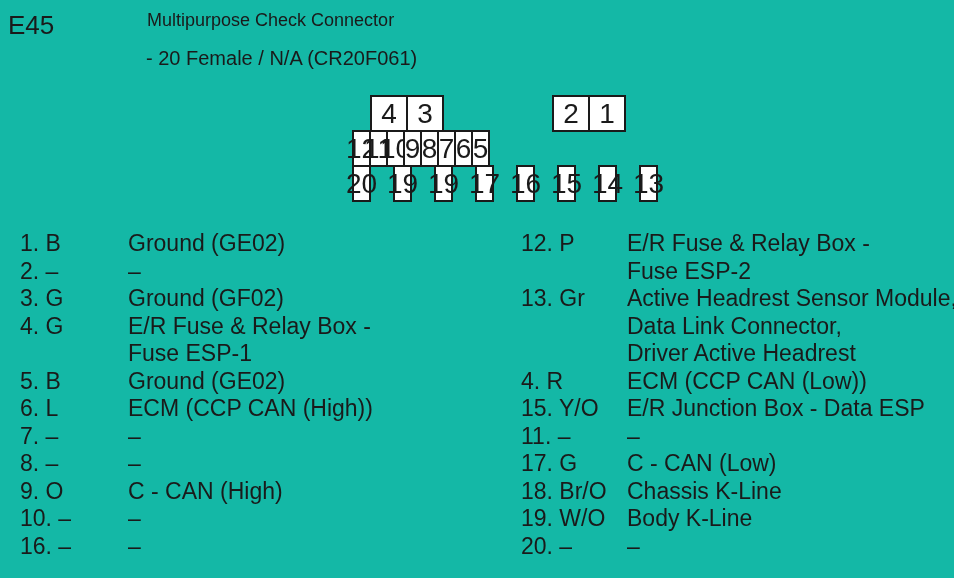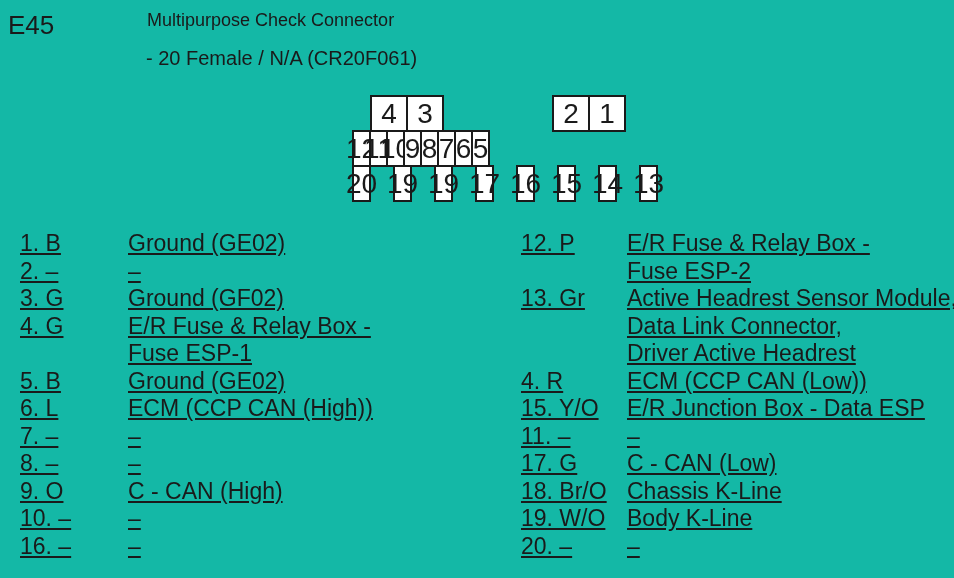--- a/index.html
+++ b/index.html
@@ -27,21 +27,21 @@
     box-sizing: border-box;
     width: 19px; height: 37px;
     border: 2px solid #1a1a1a;
     background: #ffffff;
     display: flex; align-items: center; justify-content: center;
     font-size: 28px;
   }
   .cell + .cell { margin-left: -2px; }
   .cell.top { width: 38px; }
 
-  .pin-col { position: absolute; top: 230px; text-decoration: underline; }
+  .pin-col { position: absolute; top: 230px; }
   .pin-col.left  { left: 20px;  width: 460px; }
   .pin-col.right { left: 521px; width: 430px; }
   .pin-row { display: flex; align-items: flex-start; font-size: 23px; line-height: 27.5px; }
   .pin-label { flex: 0 0 108px; white-space: pre; }
   .pin-col.right .pin-label { flex-basis: 106px; }
   .pin-desc { white-space: pre; }
 </style>
 </head>
 <body>
 

